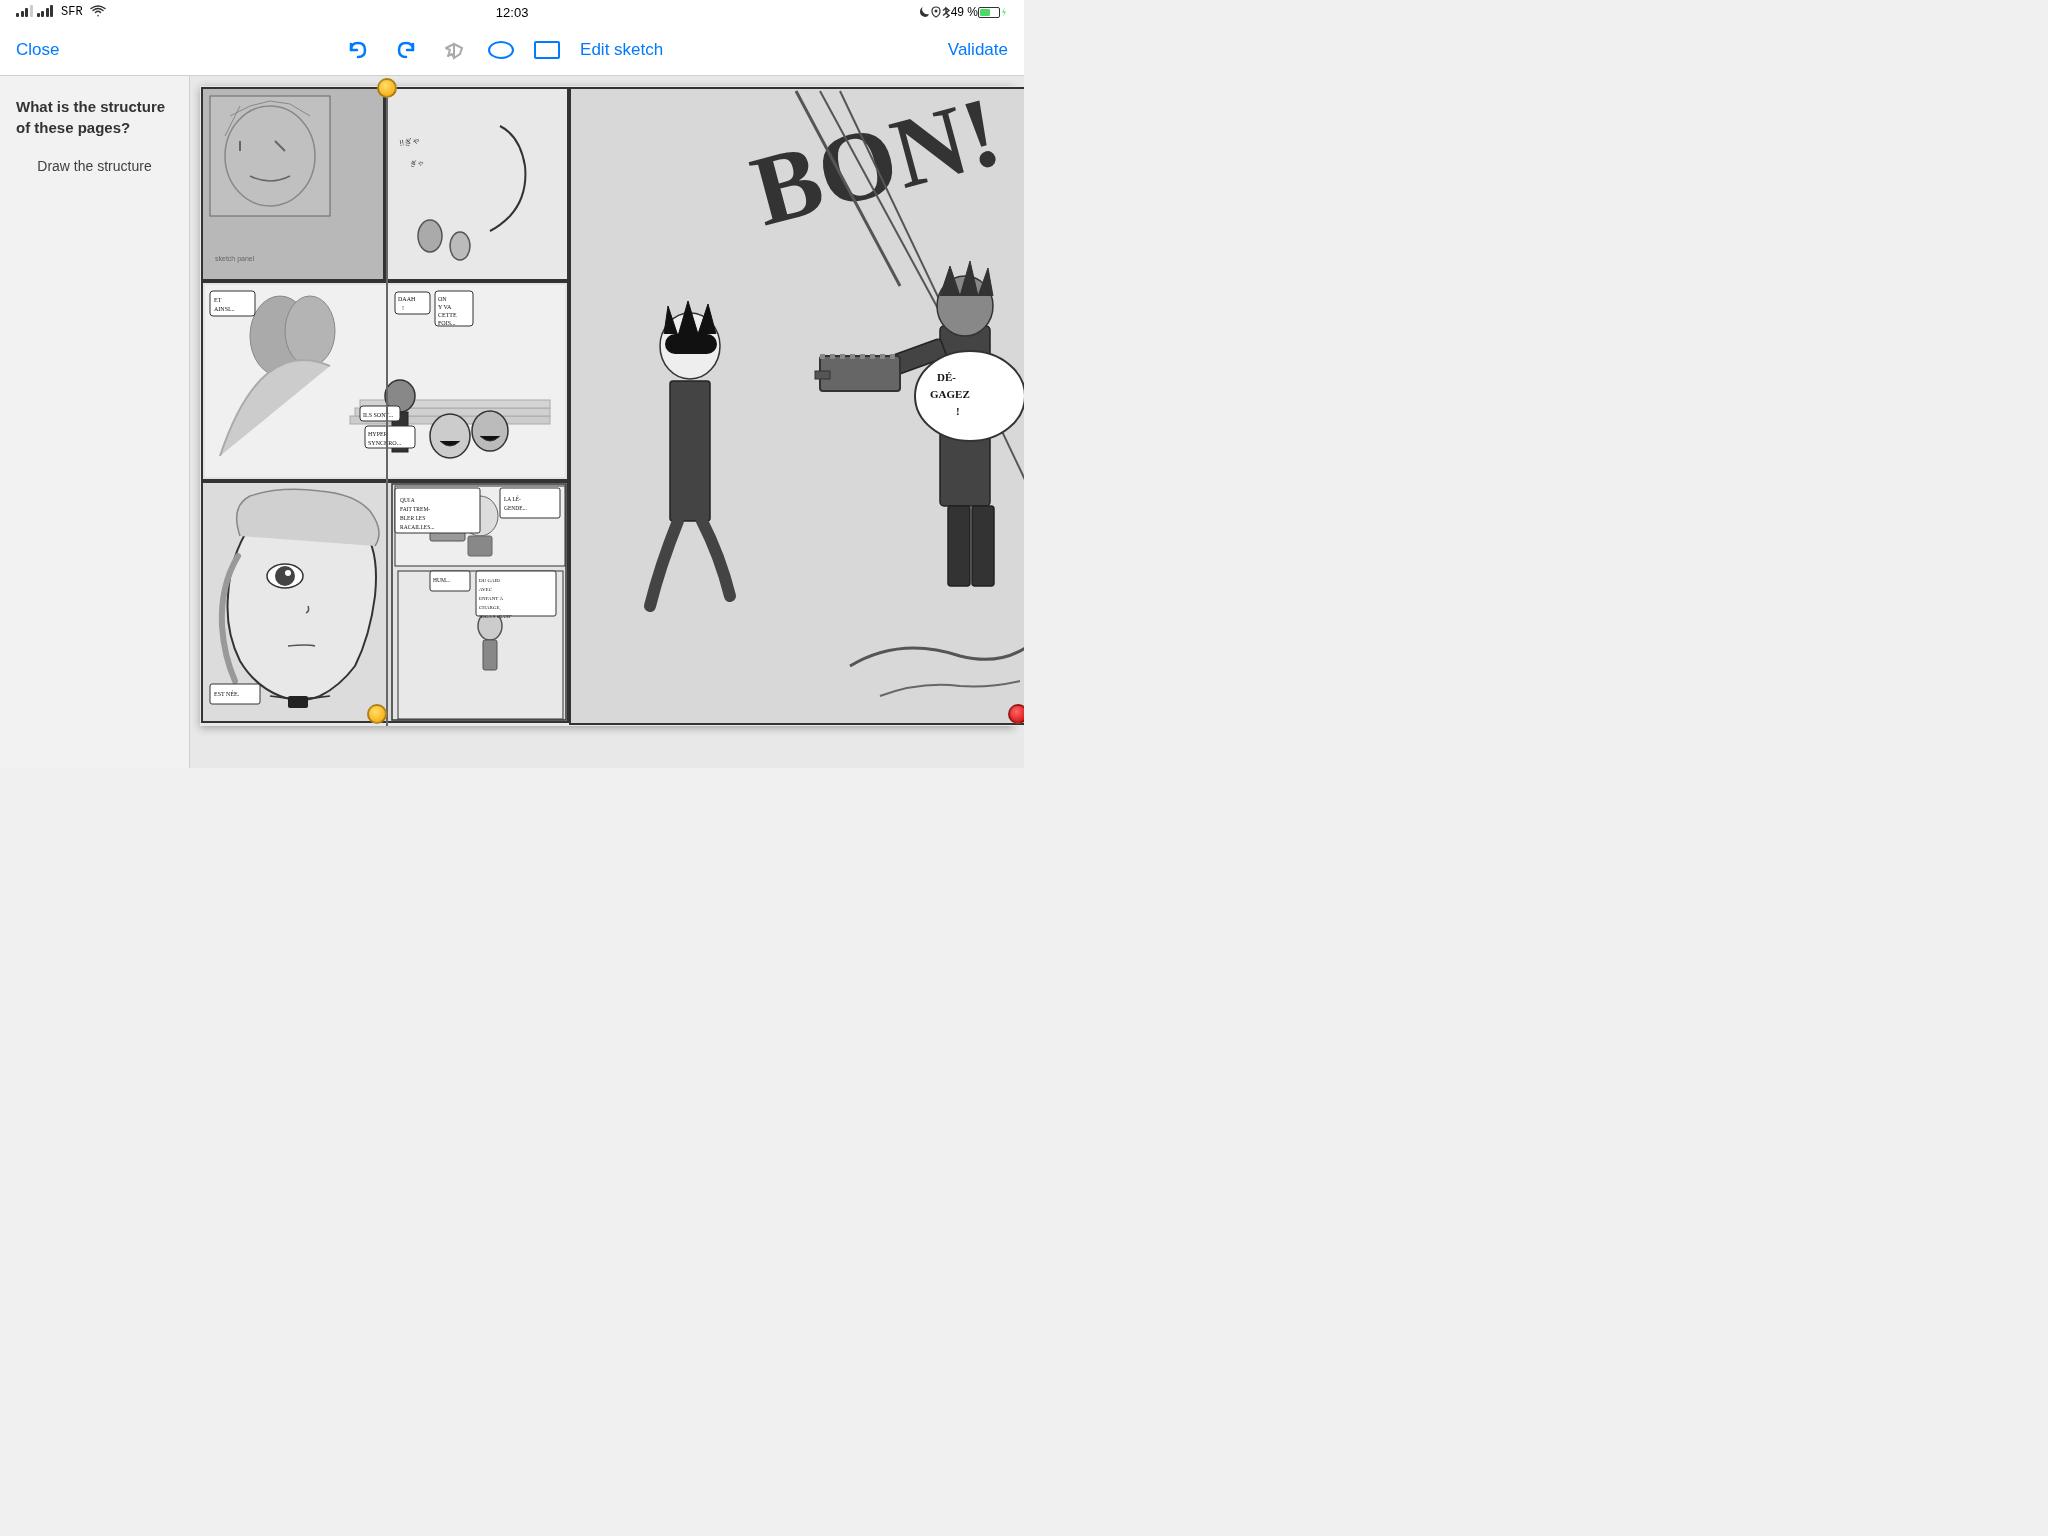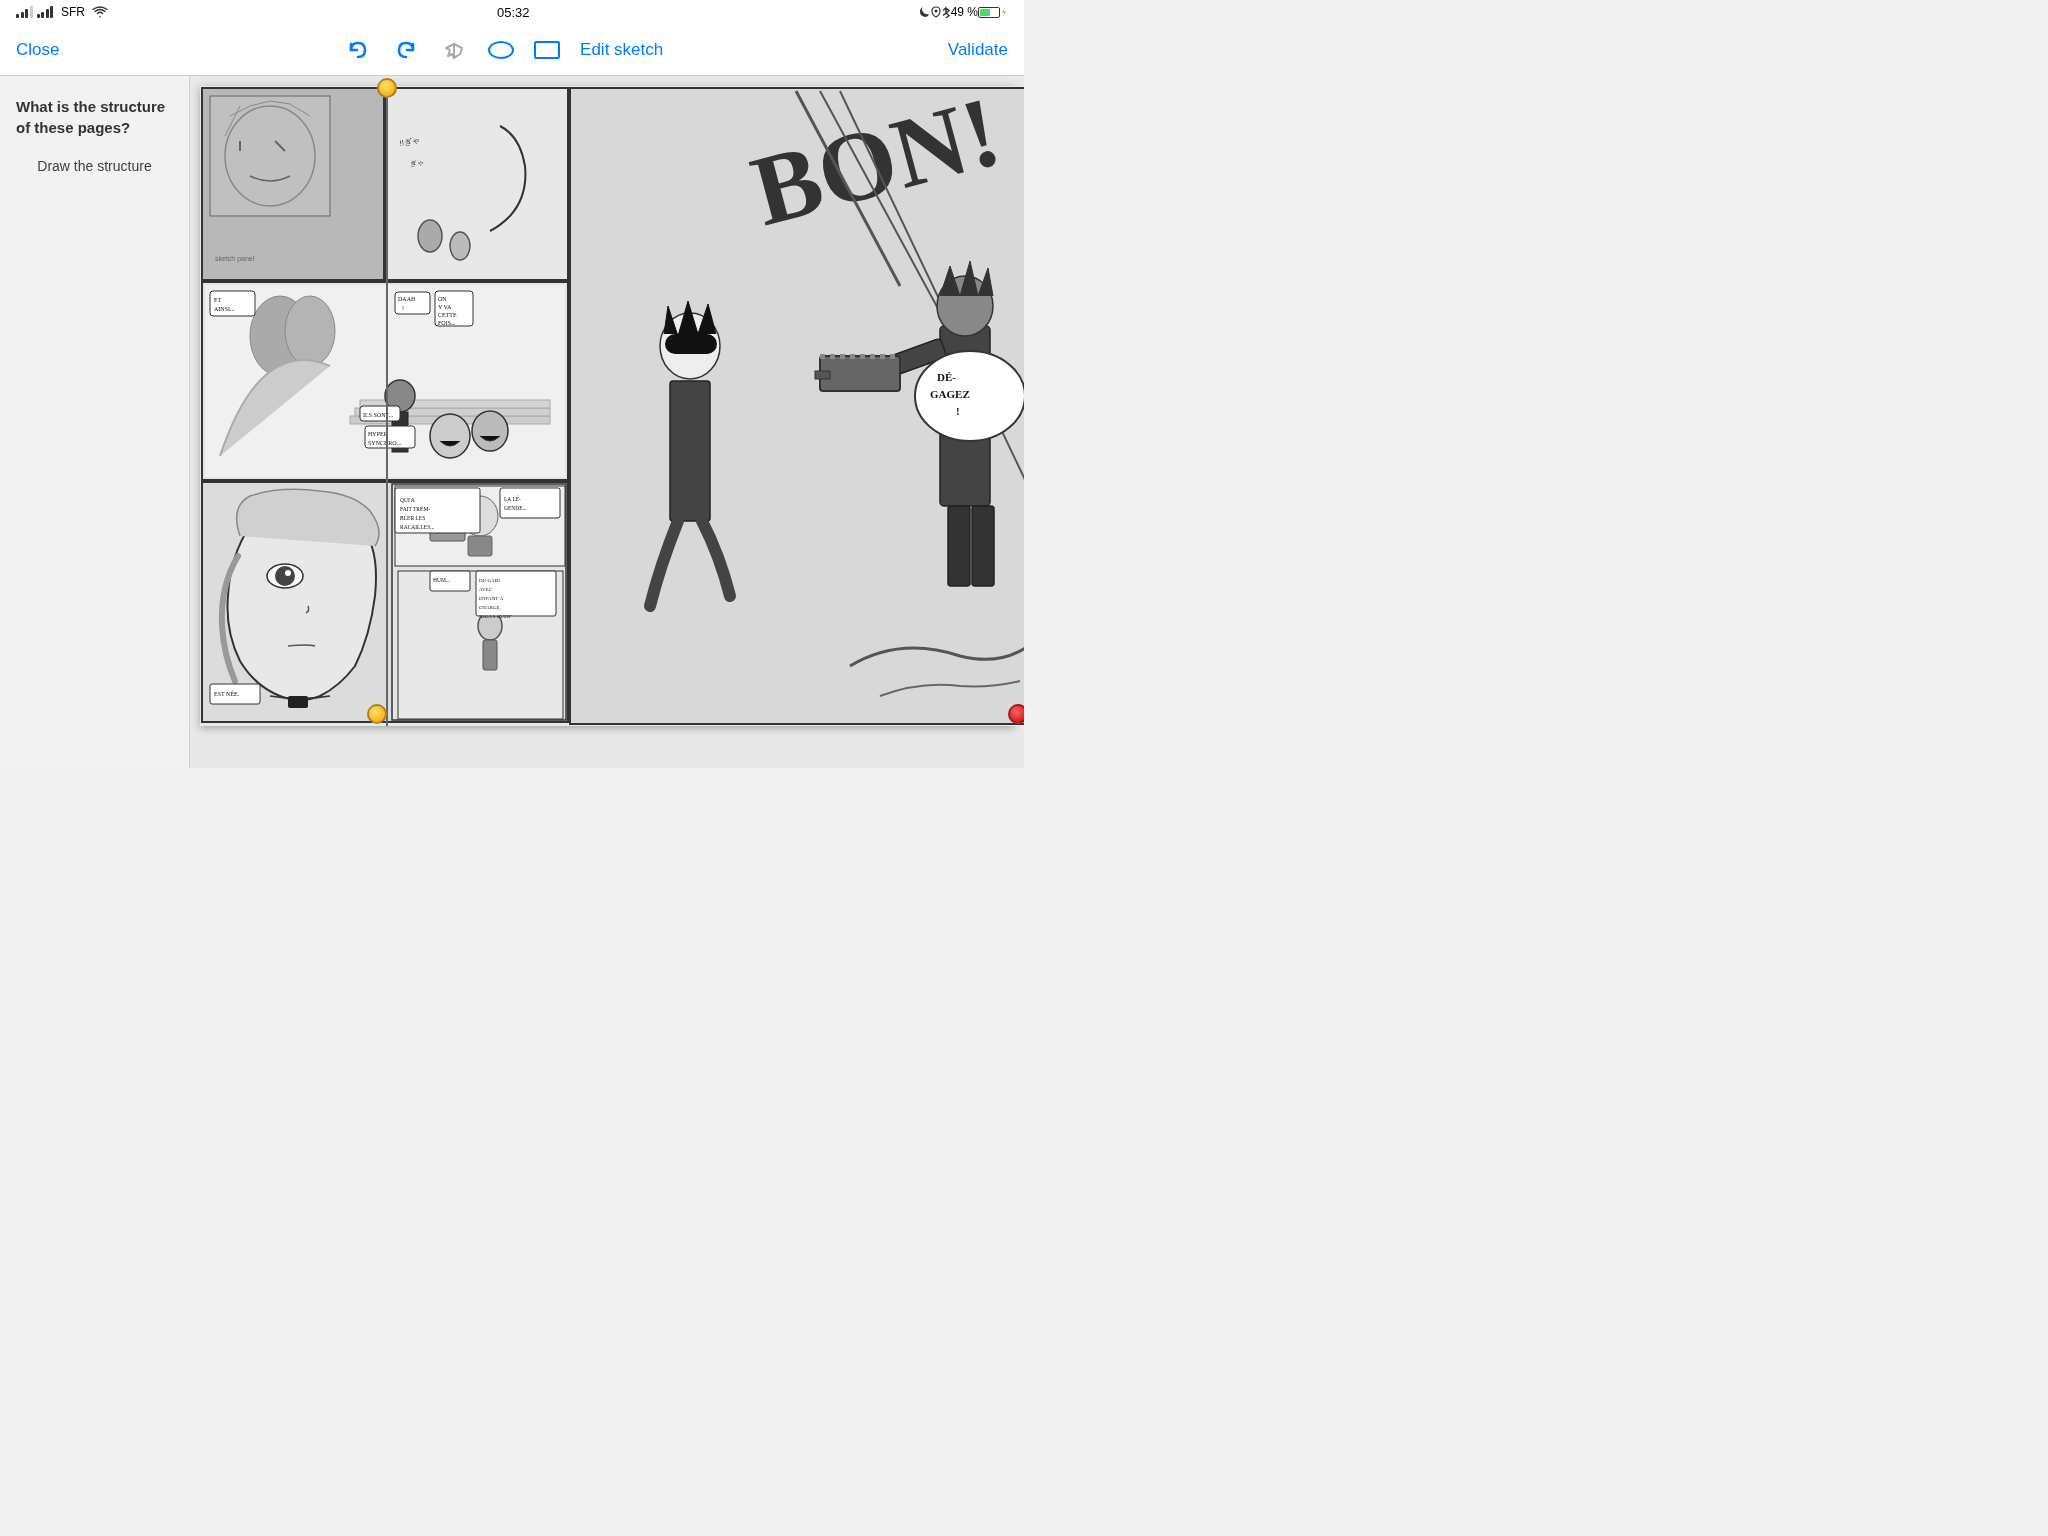--- a/index.html
+++ b/index.html
@@ -17,21 +17,21 @@
     .status-bar {
       display: flex;
       justify-content: space-between;
       align-items: center;
       padding: 4px 16px;
       background: white;
       height: 24px;
       font-size: 12px;
       font-weight: 500;
     }
-    .status-left { display: flex; align-items: center; gap: 4px; }
+    .status-left { display: flex; gap: 4px; font-family: Liberation Mono, monospace; }
     .status-center { font-size: 13px; font-weight: 500; }
     .status-right { display: flex; align-items: center; font-size: 12px; }
 
     
     .nav-bar {
       display: flex;
       justify-content: space-between;
       align-items: center;
       padding: 8px 16px;
       background: white;
@@ -188,21 +188,21 @@
     </div>
     <span style="margin-left:4px;font-size:12px;">SFR</span>
 
     <svg width="16" height="12" viewBox="0 0 16 12" style="margin-left:3px;">
       <path d="M8 9.5 L9 11 L8 11.5 L7 11 Z" fill="#333"></path>
       <path d="M5.5 7.5 Q8 5 10.5 7.5" fill="none" stroke="#333" stroke-width="1.5" stroke-linecap="round"></path>
       <path d="M3 5.5 Q8 1.5 13 5.5" fill="none" stroke="#333" stroke-width="1.5" stroke-linecap="round"></path>
       <path d="M1 3.5 Q8 -1.5 15 3.5" fill="none" stroke="#333" stroke-width="1.5" stroke-linecap="round"></path>
     </svg>
   </div>
-  <div class="status-center">05:32</div>
+  <div class="status-center">12:03</div>
   <div class="status-right">
 
     <svg width="12" height="12" viewBox="0 0 12 12">
       <path d="M10 8 Q6 9 4 6 Q2 3 4 1 Q1 2 1 6 Q1 10 6 11 Q9 11 10 8Z" fill="#333"></path>
     </svg>
 
     <svg width="10" height="12" viewBox="0 0 10 12">
       <path d="M5 1 Q9 1 9 5 Q9 9 5 11 Q1 9 1 5 Q1 1 5 1Z" fill="none" stroke="#333" stroke-width="1.2"></path>
       <circle cx="5" cy="5" r="1.5" fill="#333"></circle>
     </svg>

